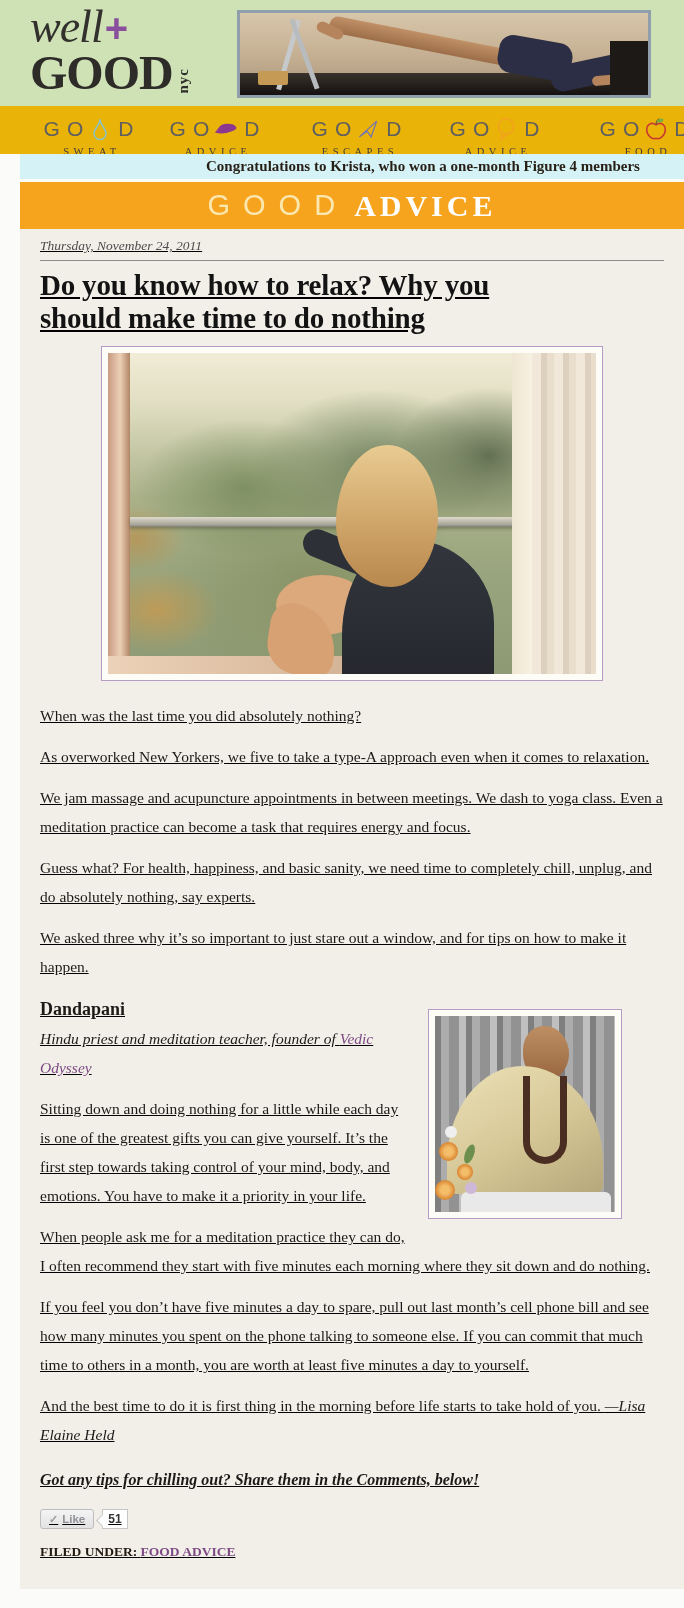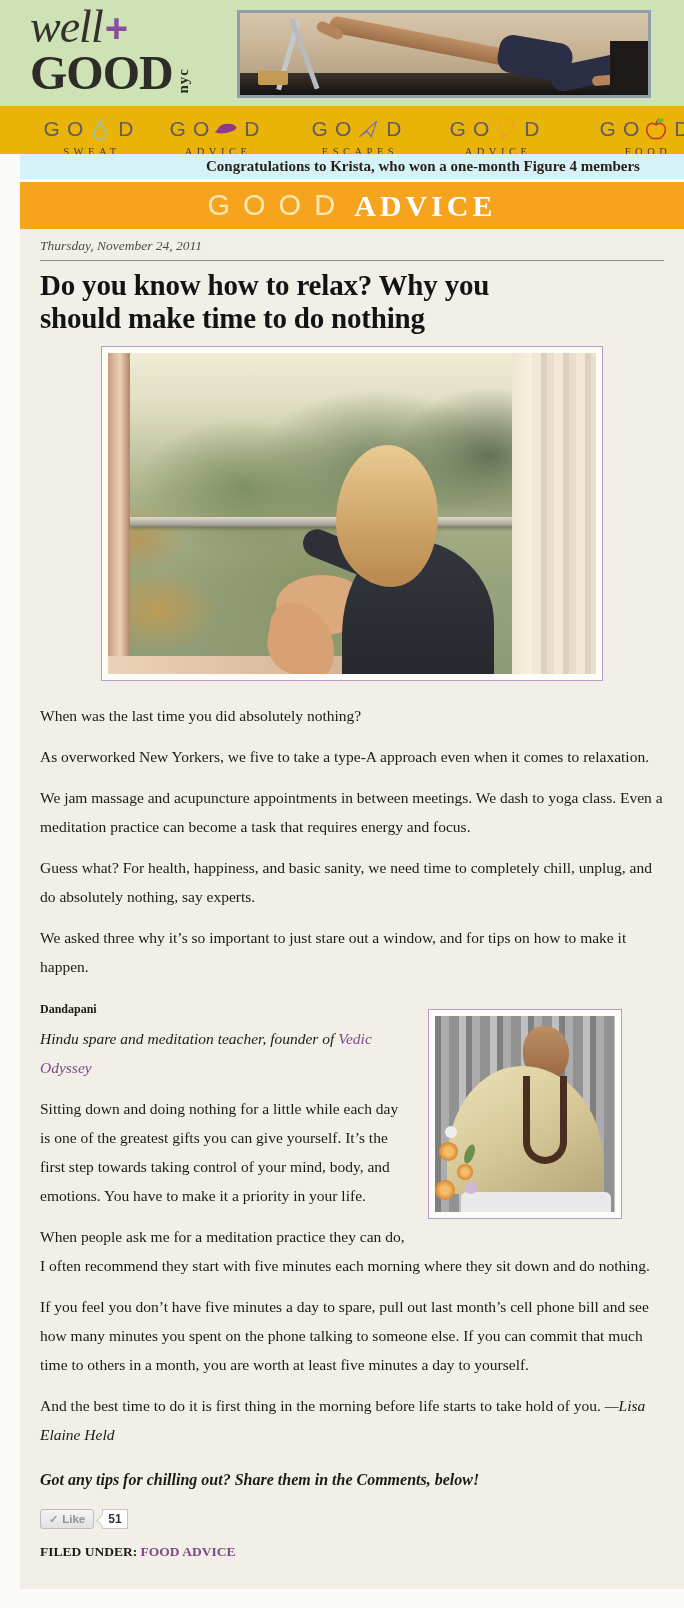--- a/index.html
+++ b/index.html
@@ -41,21 +41,21 @@
   .announcement { margin-left:20px; height:25px; background:#d5f2f6; overflow:hidden; white-space:nowrap; line-height:25px; font-weight:bold; font-size:15px; color:#271f15; padding-left:186px; cursor:pointer; }
 
   .gap { height:3px; background:#fbfbfa; margin-left:20px; }
 
   
   .section-banner { margin-left:20px; height:47px; background:#f6a41e; display:flex; align-items:center; justify-content:center; }
   .sb-thin { font-family:"Liberation Sans", sans-serif; font-size:29px; letter-spacing:13px; color:#fbe7b0; font-weight:normal; }
   .sb-bold { font-size:30px; font-weight:bold; letter-spacing:4px; color:#ffffff; margin-left:6px; }
 
   
-  .article { margin-left:20px; width:664px; background:#f2efe8; padding:8px 20px 0 20px; min-height:1360px; }
+  .article { margin-left:20px; width:664px; background:#f2efe8; padding:8px 20px 0 20px; min-height:1360px;text-decoration:underline; }
   .post-date { font-style:italic; font-size:13.5px; color:#4c4c4c; line-height:18px; }
   .article hr { border:0; border-top:1px solid #8e8c88; margin:5px 0 0 0; }
   h1.post-title { margin-top:8px; font-size:29px; line-height:33px; font-weight:bold; color:#131313; max-width:535px; letter-spacing:-0.2px; }
 
   .photo-frame { background:#fdfcf7; border:1px solid #b69bc7; padding:6px; }
   .main-photo { width:502px; margin:11px auto 20px auto; }
   .photo-art { position:relative; width:488px; height:321px; overflow:hidden;
     background:
       radial-gradient(90px 60px at 10% 80%, rgba(222,150,60,.55), transparent 70%),
       radial-gradient(70px 50px at 6% 58%, rgba(205,130,45,.45), transparent 70%),
@@ -91,21 +91,21 @@
   .d-beads { left:88px; top:60px; width:44px; height:88px; border:7px solid #4b2e22; border-top:0; border-radius:0 0 26px 26px; }
   .d-pants { left:26px; bottom:0; width:150px; height:20px; background:#e9e9e9; border-radius:6px 6px 0 0; }
   .d-leaf { left:30px; top:128px; width:9px; height:20px; background:#6d8f4e; border-radius:50%; transform:rotate(20deg); }
   .fl { border-radius:50%; }
   .f1 { left:4px; top:126px; width:19px; height:19px; background:radial-gradient(#f4bd6a 30%,#d98530 70%); }
   .f2 { left:22px; top:148px; width:16px; height:16px; background:radial-gradient(#f4bd6a 30%,#d98530 70%); }
   .f3 { left:10px; top:110px; width:12px; height:12px; background:#efefef; }
   .f4 { left:30px; top:166px; width:12px; height:12px; background:#cdb8d8; }
   .f5 { left:0px; top:164px; width:20px; height:20px; background:radial-gradient(#f4bd6a 30%,#d98530 70%); }
 
-  .expert-name { font-size:12px; font-weight:bold; color:#1c1a18; line-height:29px; margin-top:10px; }
+  .expert-name { font-size:18px; font-weight:bold; color:#1c1a18; line-height:29px; margin-top:10px; }
   .expert-subtitle { font-style:italic; font-size:15.5px; line-height:29px; color:#1c1a18; }
   .link { color:#7d4a85; text-decoration:none; cursor:pointer; }
   .clear-p { clear:both; }
   .byline-author { font-style:italic; }
   .cta { font-weight:bold; font-style:italic; font-size:16px; line-height:29px; color:#1c1a18; margin-top:16px; }
 
   .like-bar { margin-top:14px; display:flex; align-items:center; height:22px; }
   .like-btn { display:inline-flex; align-items:center; height:20px; padding:0 8px; background:linear-gradient(180deg,#f4f4f4,#e2e2e2); border:1px solid #bdbdbd; border-radius:3px; font-family:"Liberation Sans", sans-serif; font-size:11.5px; font-weight:bold; color:#8f9296; cursor:pointer; }
   .like-btn .check { margin-right:4px; color:#9a9da1; font-size:11px; }
   .like-count { position:relative; margin-left:8px; height:20px; min-width:24px; padding:0 5px; background:#ffffff; border:1px solid #c6c6c6; font-family:"Liberation Sans", sans-serif; font-size:12px; font-weight:bold; color:#333; display:inline-flex; align-items:center; justify-content:center; }
@@ -255,21 +255,21 @@
           <i class="d-pants"></i>
           <i class="d-leaf"></i>
           <i class="fl f3"></i>
           <i class="fl f1"></i>
           <i class="fl f2"></i>
           <i class="fl f4"></i>
           <i class="fl f5"></i>
         </div>
       </figure>
       <h3 class="expert-name">Dandapani</h3>
-      <p class="expert-subtitle"><span>Hindu spare and meditation teacher, founder of </span><a class="link">Vedic Odyssey</a></p>
+      <p class="expert-subtitle"><span>Hindu priest and meditation teacher, founder of </span><a class="link">Vedic Odyssey</a></p>
       <p class="body-p">Sitting down and doing nothing for a little while each day is one of the greatest gifts you can give yourself. It’s the first step towards taking control of your mind, body, and emotions. You have to make it a priority in your life.</p>
       <p class="body-p">When people ask me for a meditation practice they can do, I often recommend they start with five minutes each morning where they sit down and do nothing.</p>
     </section>
 
     <p class="body-p clear-p">If you feel you don’t have five minutes a day to spare, pull out last month’s cell phone bill and see how many minutes you spent on the phone talking to someone else. If you can commit that much time to others in a month, you are worth at least five minutes a day to yourself.</p>
     <p class="body-p"><span>And the best time to do it is first thing in the morning before life starts to take hold of you. </span><span class="byline-author">—Lisa Elaine Held</span></p>
 
     <p class="cta">Got any tips for chilling out? Share them in the Comments, below!</p>
 
     <div class="like-bar">

